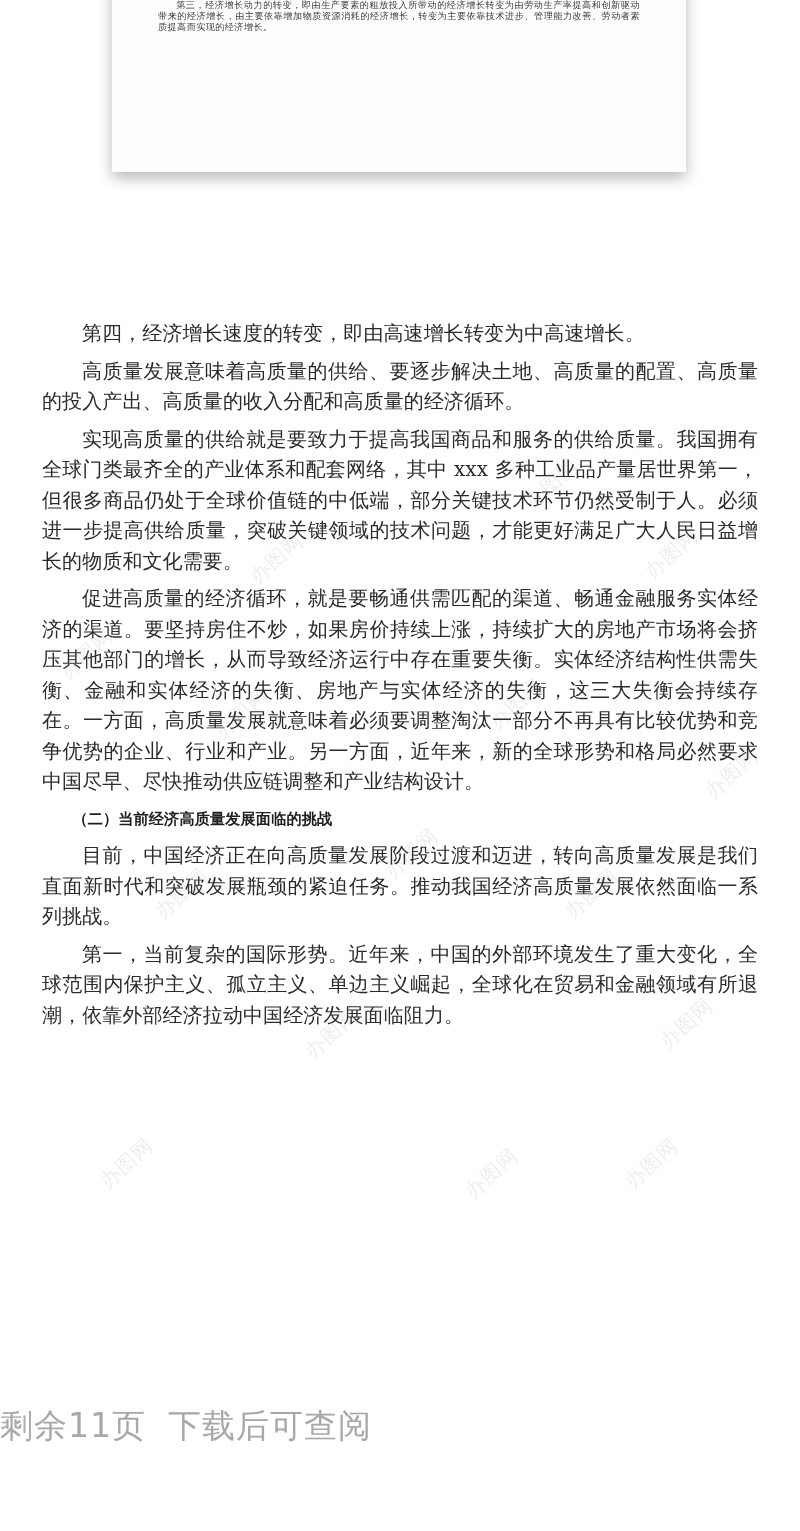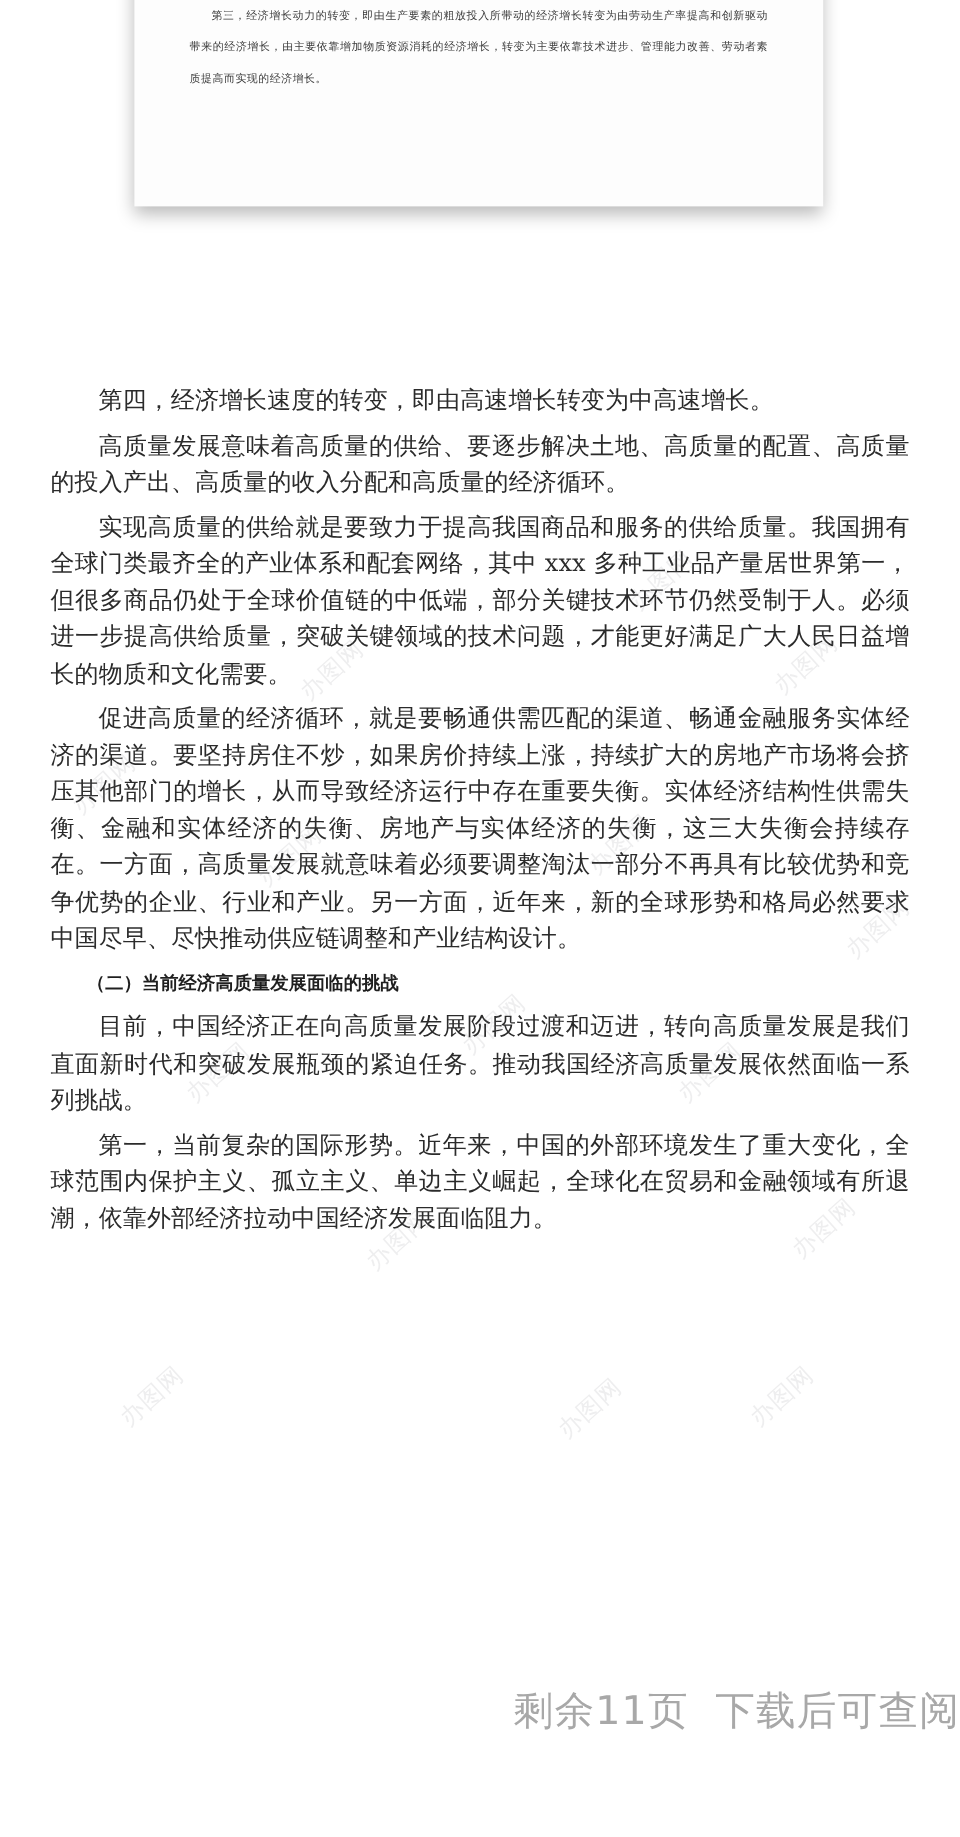--- a/index.html
+++ b/index.html
@@ -30,21 +30,21 @@
   }
   .page-card .card-inner {
     position: absolute;
     left: 0;
     right: 0;
     top: 60px;
     padding: 0 46px;
   }
   .card-para {
     font-size: 9.1px;
-    line-height: 26px;
+    line-height: 11px;
     color: #3a3a3a;
     text-align: justify;
     text-indent: 2em;
     letter-spacing: 0.45px;
     margin: 0;
     font-family: Liberation Serif, serif;
   }
 
   
   .doc-body {
@@ -112,21 +112,21 @@
     width: 800px;
     height: 186px;
     background: #ffffff;
     z-index: 4;
   }
   .download-prompt {
     position: absolute;
     left: 0;
     top: 1404px;
     width: 800px;
-    text-align: right;
+    text-align: left;
     z-index: 5;
     font-family: "DejaVu Sans", "Liberation Sans", sans-serif;
     font-size: 33px;
     color: #a8a8a8;
     letter-spacing: 1px;
     white-space: nowrap;
   }
   .download-prompt .gap { display: inline-block; width: 22px; }
 </style>
 </head>

